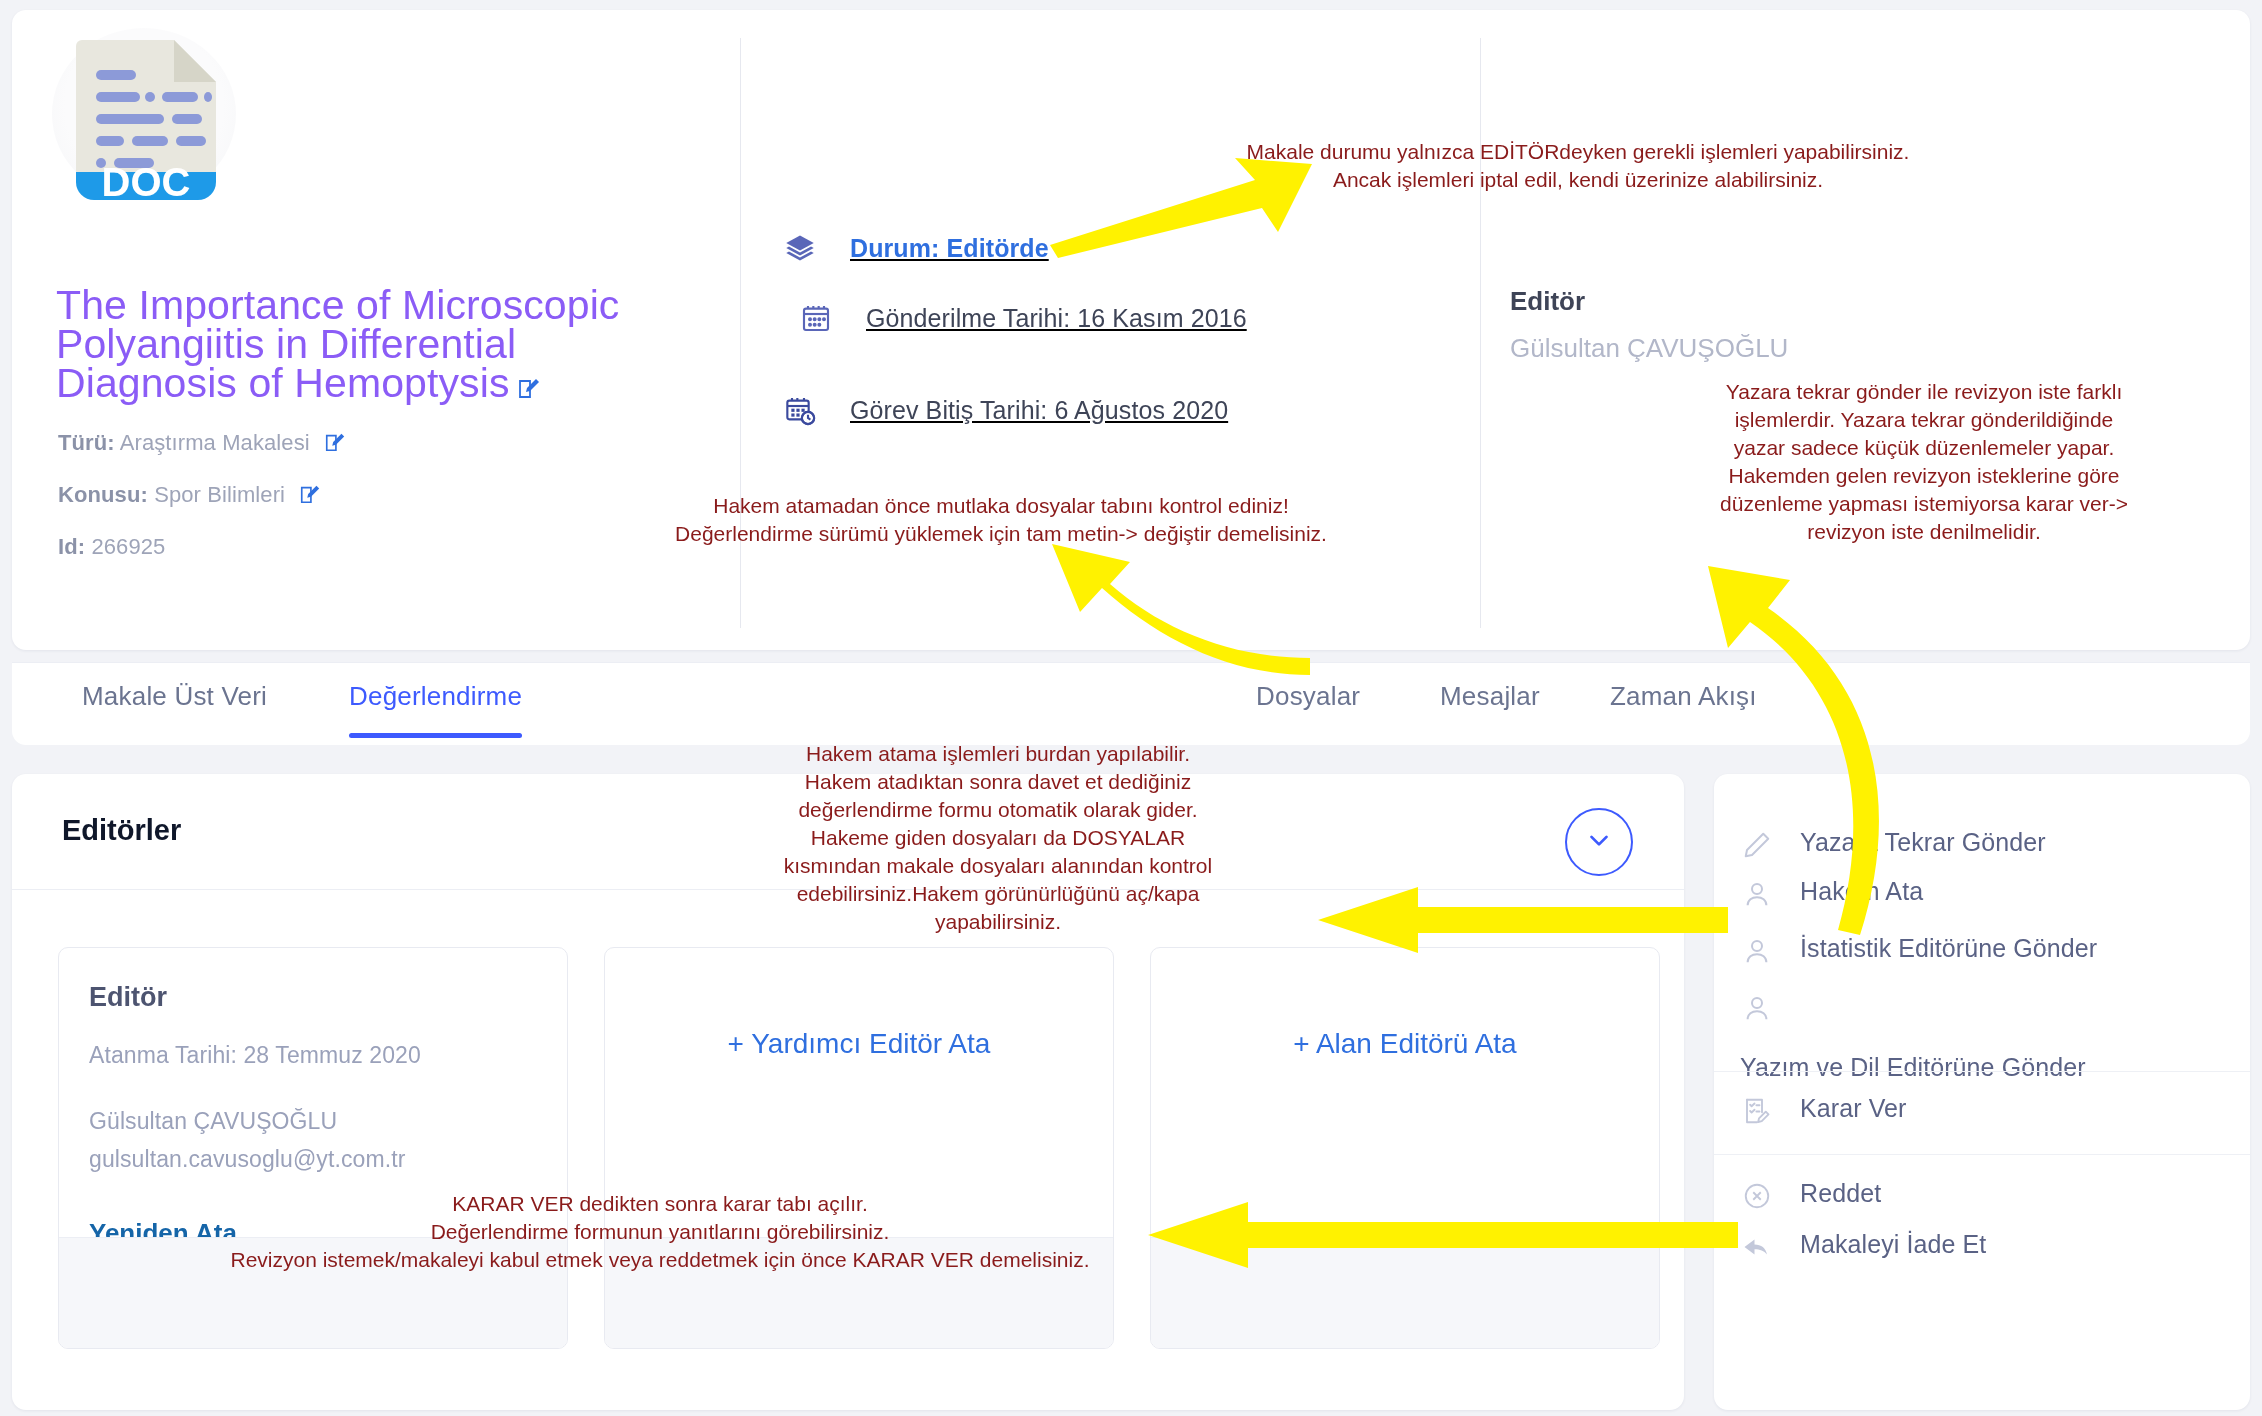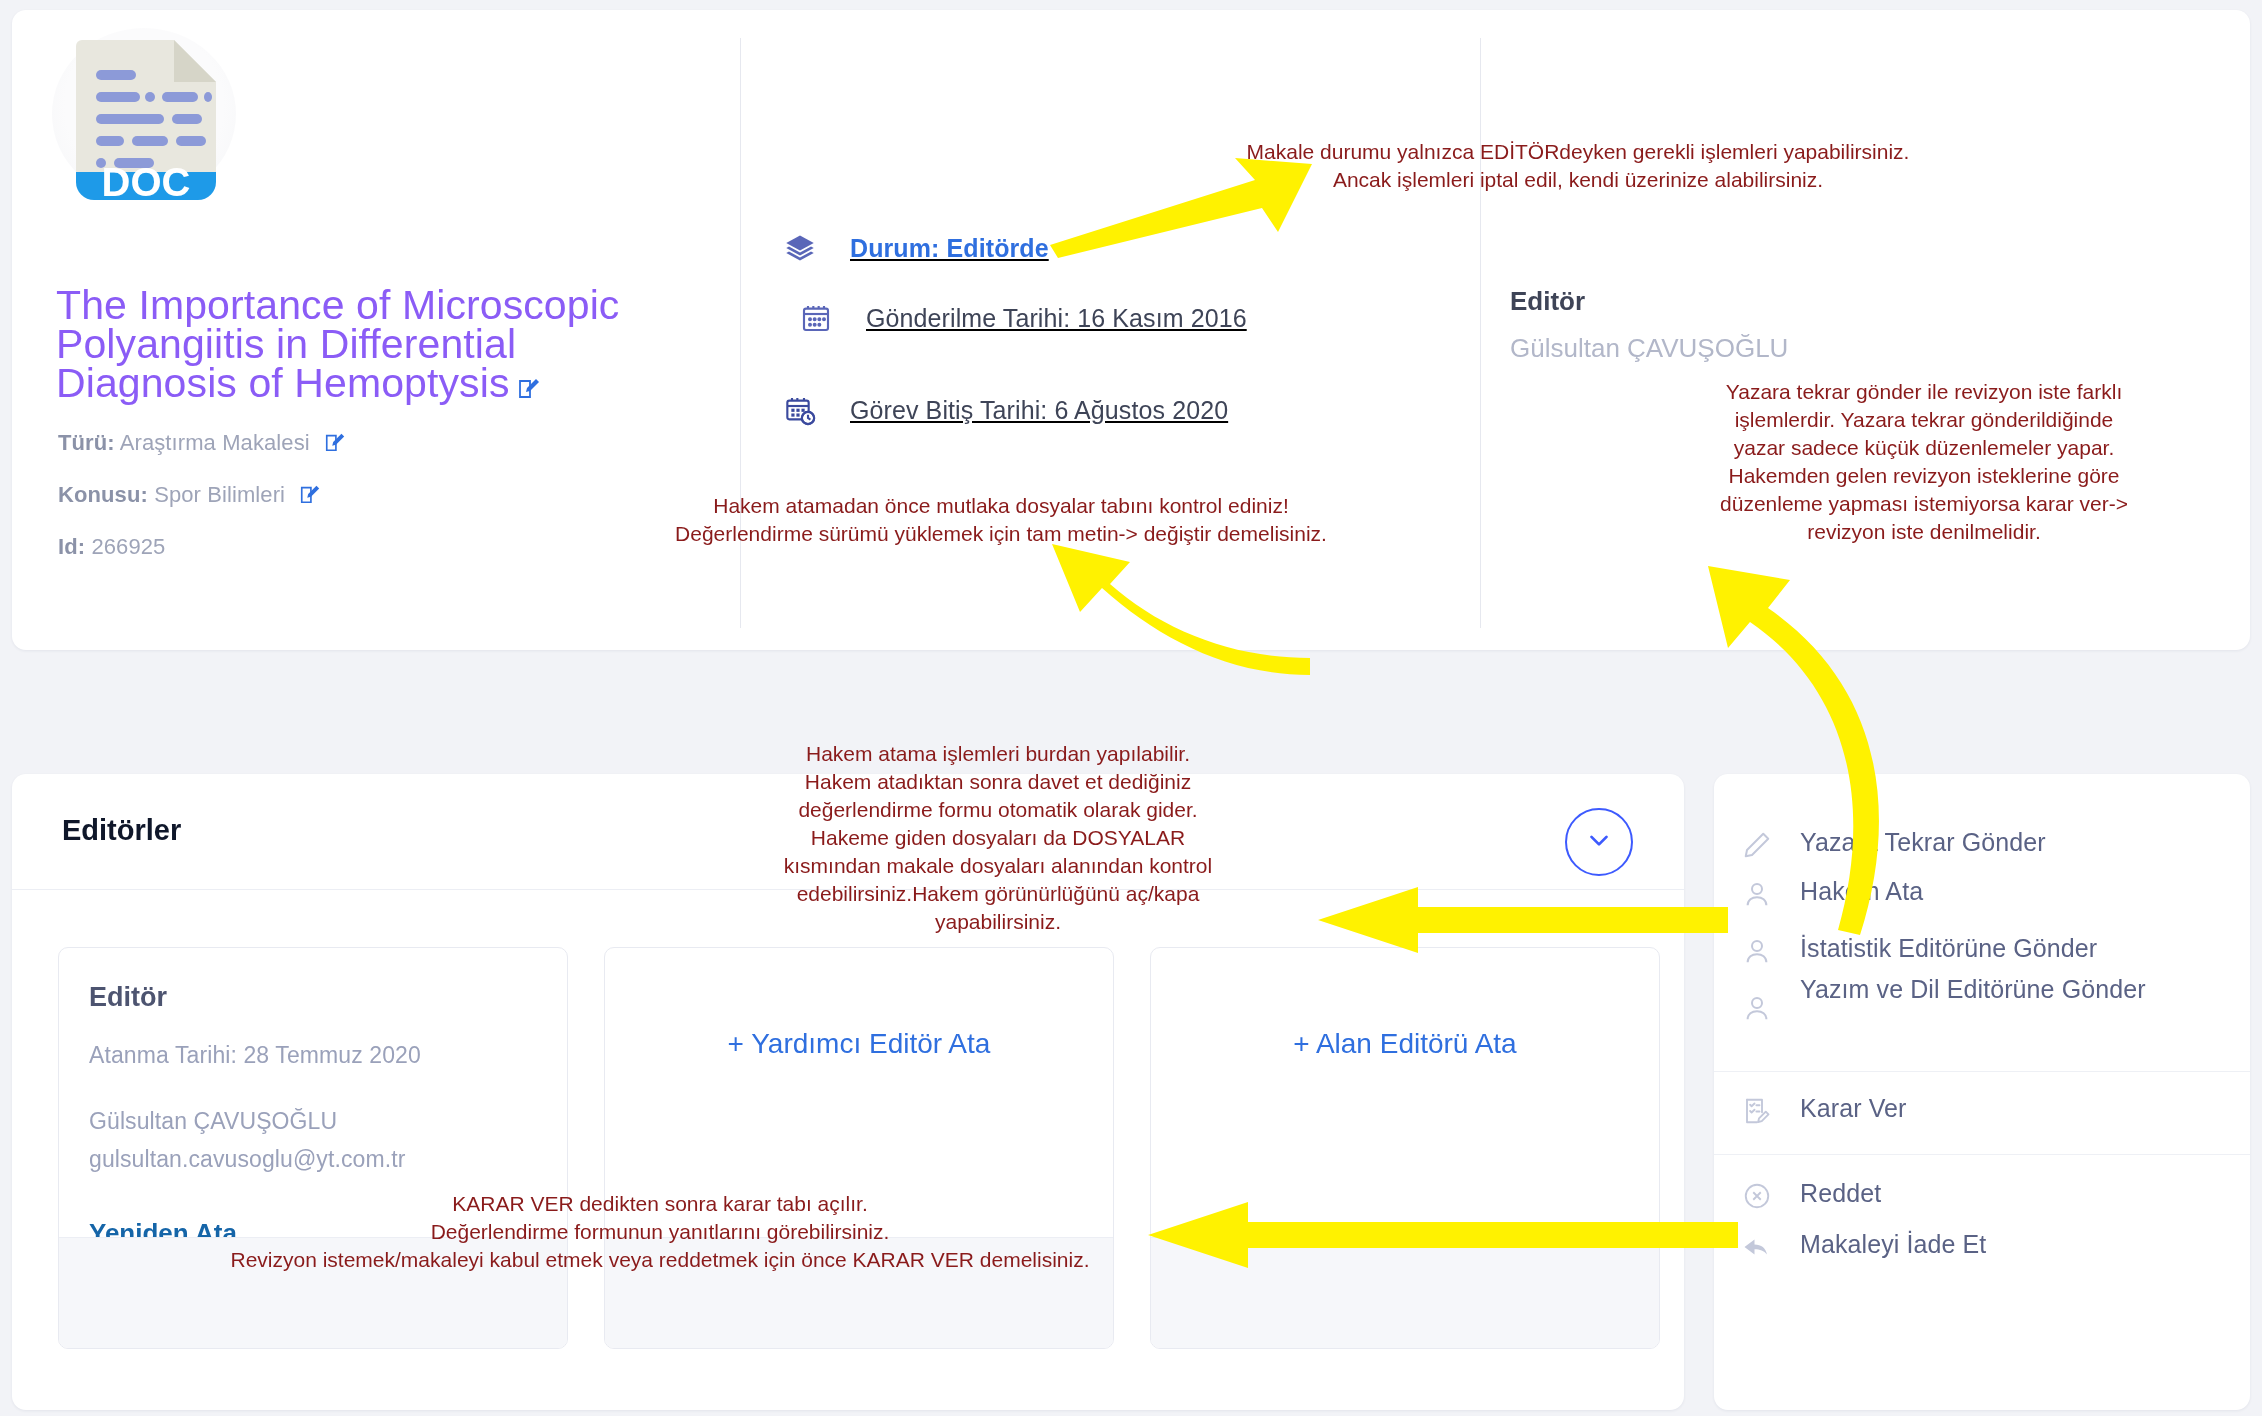--- a/index.html
+++ b/index.html
@@ -101,21 +101,21 @@
   .body-right{
     position:absolute;left:1702px;top:764px;width:536px;height:636px;
     background:#ffffff;border-radius:14px;box-shadow:0 1px 3px rgba(30,40,80,.07);
   }
   .act{position:absolute;left:26px;display:flex;align-items:flex-start;gap:26px;cursor:pointer;}
   .act .ai{width:34px;height:34px;flex:0 0 34px;display:flex;align-items:center;justify-content:center;margin-top:2px;}
   .act .at{font-size:25px;color:#5a6285;line-height:33px;letter-spacing:.1px;}
   .a1{top:52px;}
   .a2{top:101px;}
   .a3{top:158px;}
-  .a4{top:199px;}
+  .a4{top:199px;flex-direction:column;}
   .sep{position:absolute;left:0;width:536px;height:1px;background:#eef0f5;}
   .sep1{top:297px;}
   .sep2{top:380px;}
   .a5{top:318px;}
   .a6{top:403px;}
   .a7{top:454px;justify-content:space-between;}
 
   
   .ann{
     position:absolute;color:#8a1b1b;font-size:21px;line-height:28px;text-align:center;
@@ -241,20 +241,27 @@
         <span class="tx">Görev Bitiş Tarihi: 6 Ağustos 2020</span>
       </div>
     </div>
 
     <div class="redit">
       <div class="lbl">Editör</div>
       <div class="nm">Gülsultan ÇAVUŞOĞLU</div>
     </div>
   </div>
 
+  <div class="tabbar">
+    <div class="tab t1">Makale Üst Veri</div>
+    <div class="tab t2 active">Değerlendirme</div>
+    <div class="tab t3">Dosyalar</div>
+    <div class="tab t4">Mesajlar</div>
+    <div class="tab t5">Zaman Akışı</div>
+  </div>
 
   <div class="body-left">
     <div class="sec-title">Editörler</div>
     <div class="sec-rule"></div>
 
     <div class="cards">
 
       <div class="card">
         <div class="ttl">Editör</div>
         <div class="ln d">Atanma Tarihi: 28 Temmuz 2020</div>

